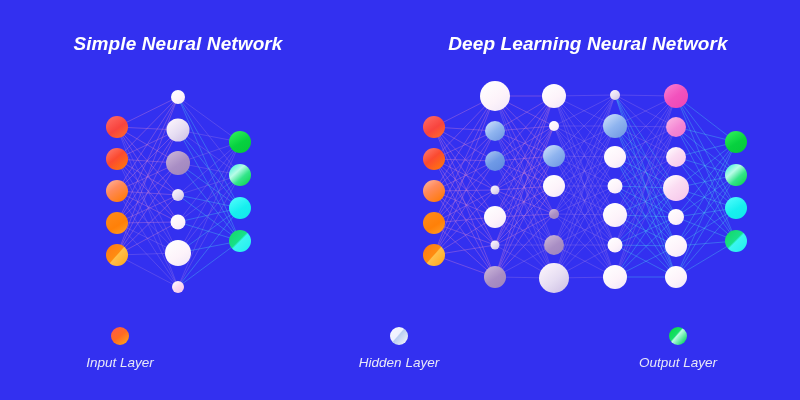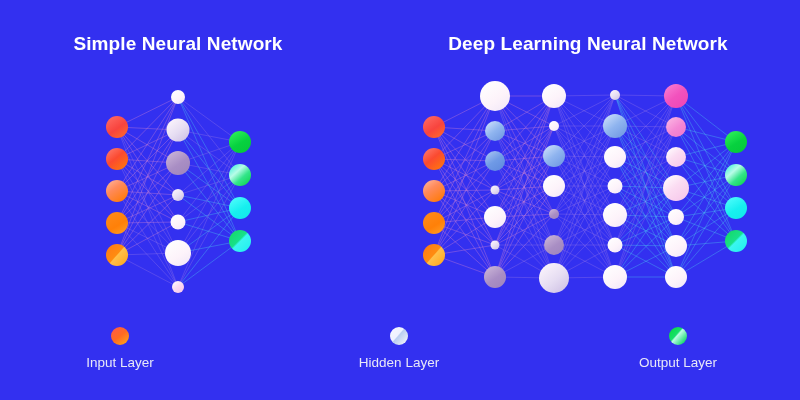--- a/index.html
+++ b/index.html
@@ -11,20 +11,21 @@
     height: 400px;
     overflow: hidden;
     font-family: "Liberation Sans", sans-serif;
     background: #3330f0;
   }
   #canvas-wrap {
     position: relative;
     width: 800px;
     height: 400px;
     background: #3330f0;
+    font-style: italic;
   }
   svg#diagram {
     position: absolute;
     left: 0;
     top: 0;
     width: 800px;
     height: 400px;
     display: block;
   }
   .title-text {

